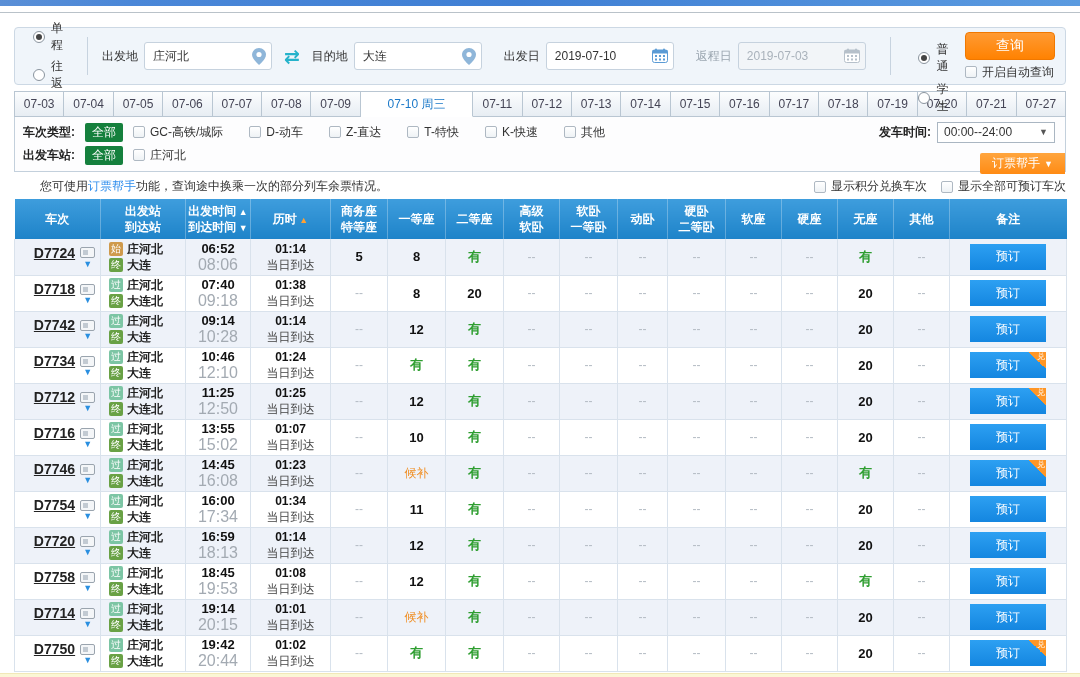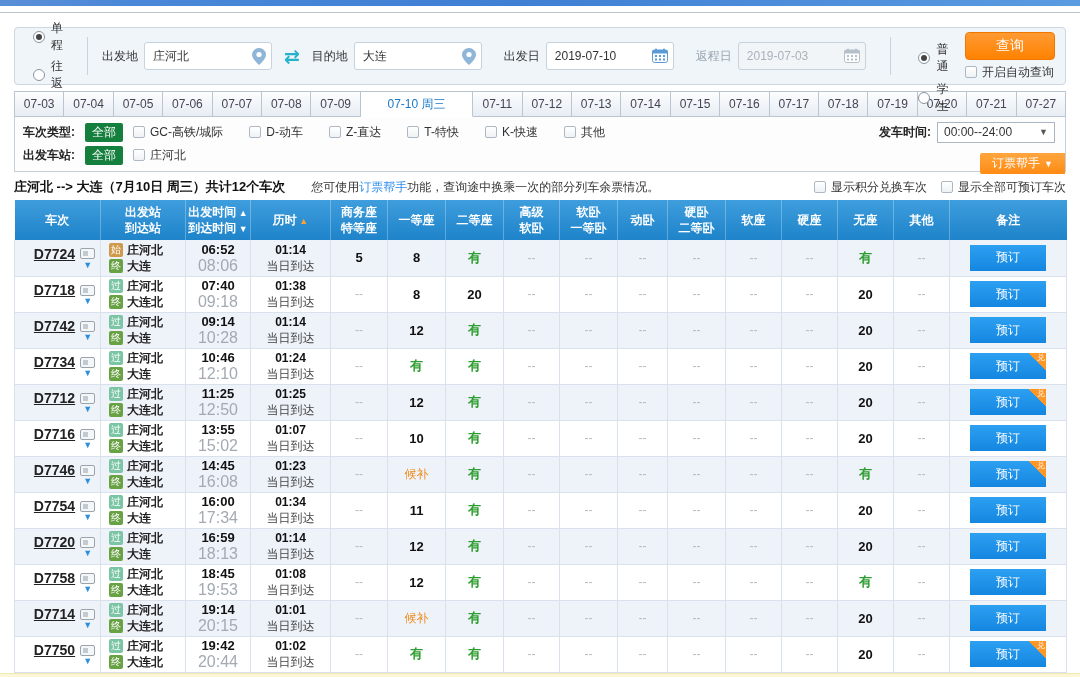--- a/index.html
+++ b/index.html
@@ -288,21 +288,20 @@
           <span class="chk-line">
             <span class="cbox"></span>
             <span>庄河北</span>
           </span>
         </span>
     </div>
     <button class="helper-btn"><span>订票帮手</span><span class="car">▼</span></button>
   </div>
 
   <div class="summary">
-    <span class="sum-route">庄河北 --&gt; 大连（7月10日  周三）共计12个车次</span>
     <span class="sum-tip">
       <span>您可使用</span><span class="lnk">订票帮手</span><span>功能，查询途中换乘一次的部分列车余票情况。</span>
     </span>
     <span class="sum-right">
       <span class="chk-line">
         <span class="cbox"></span>
         <span>显示积分兑换车次</span>
       </span>
       <span class="chk-line">
         <span class="cbox"></span>

